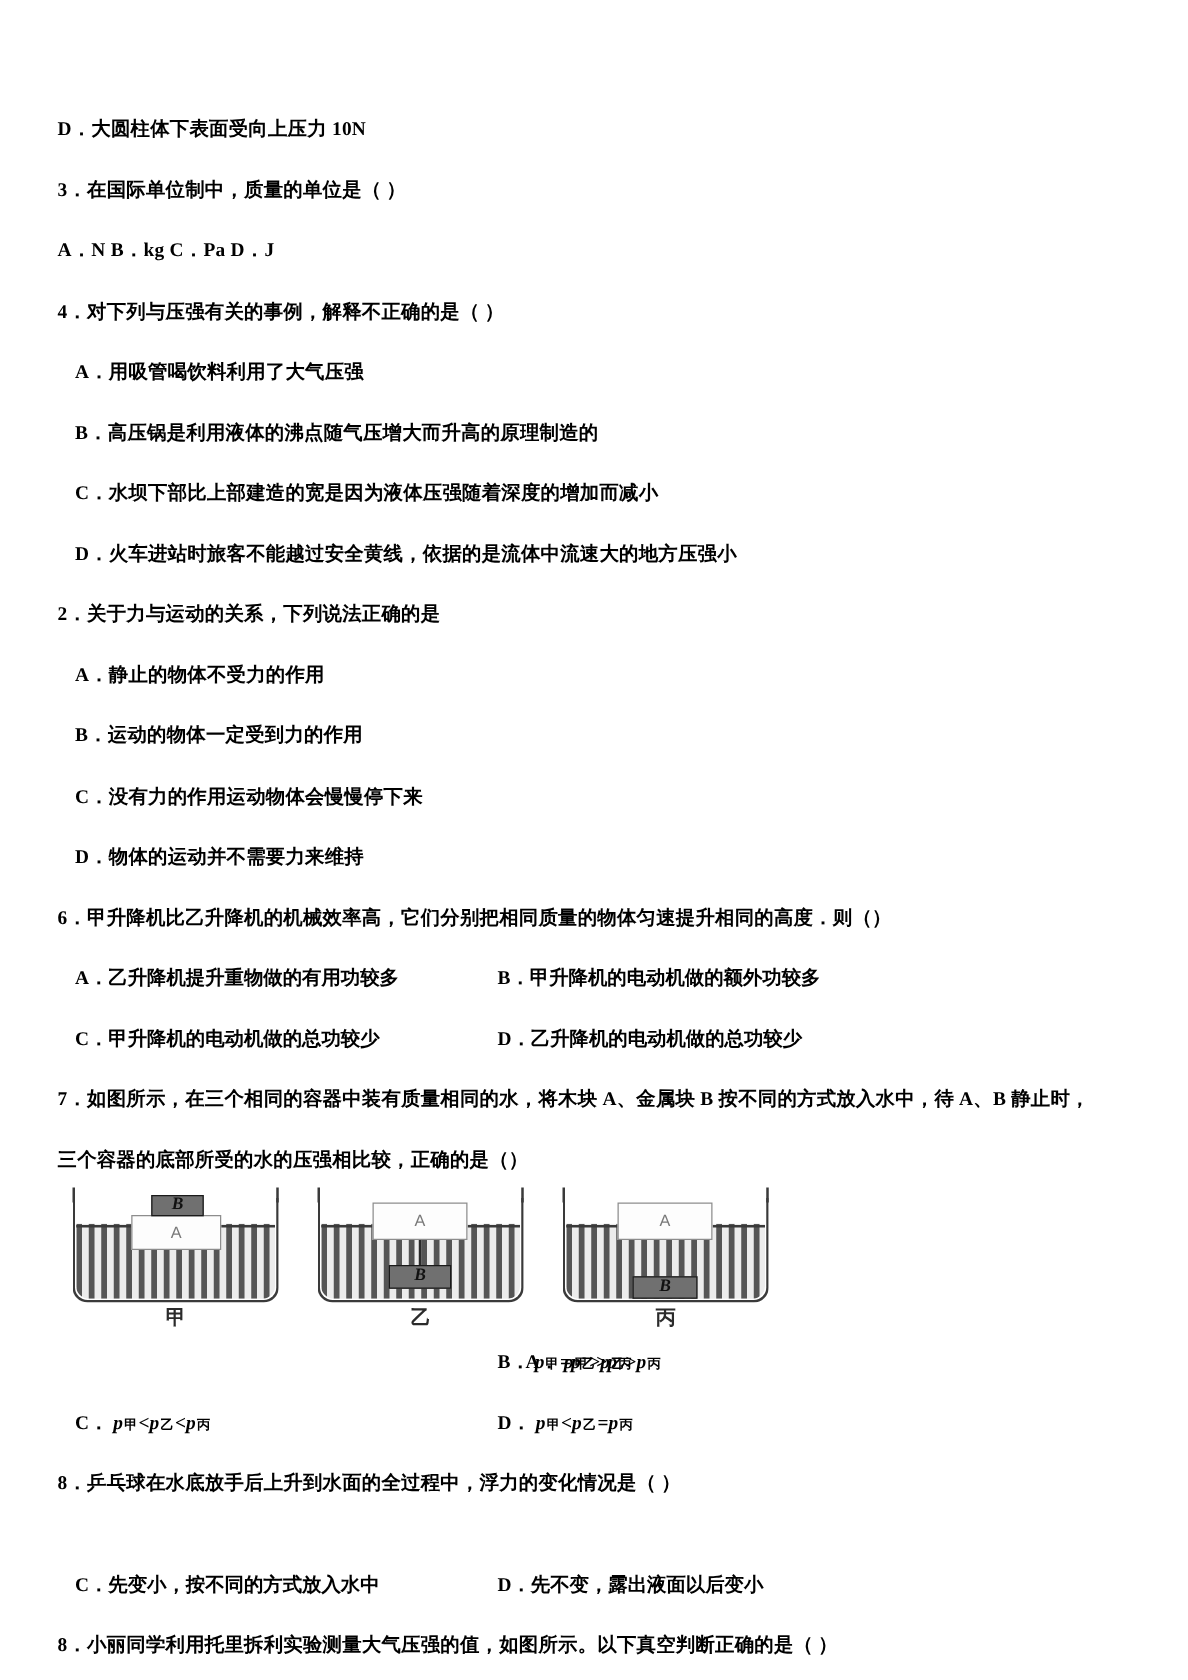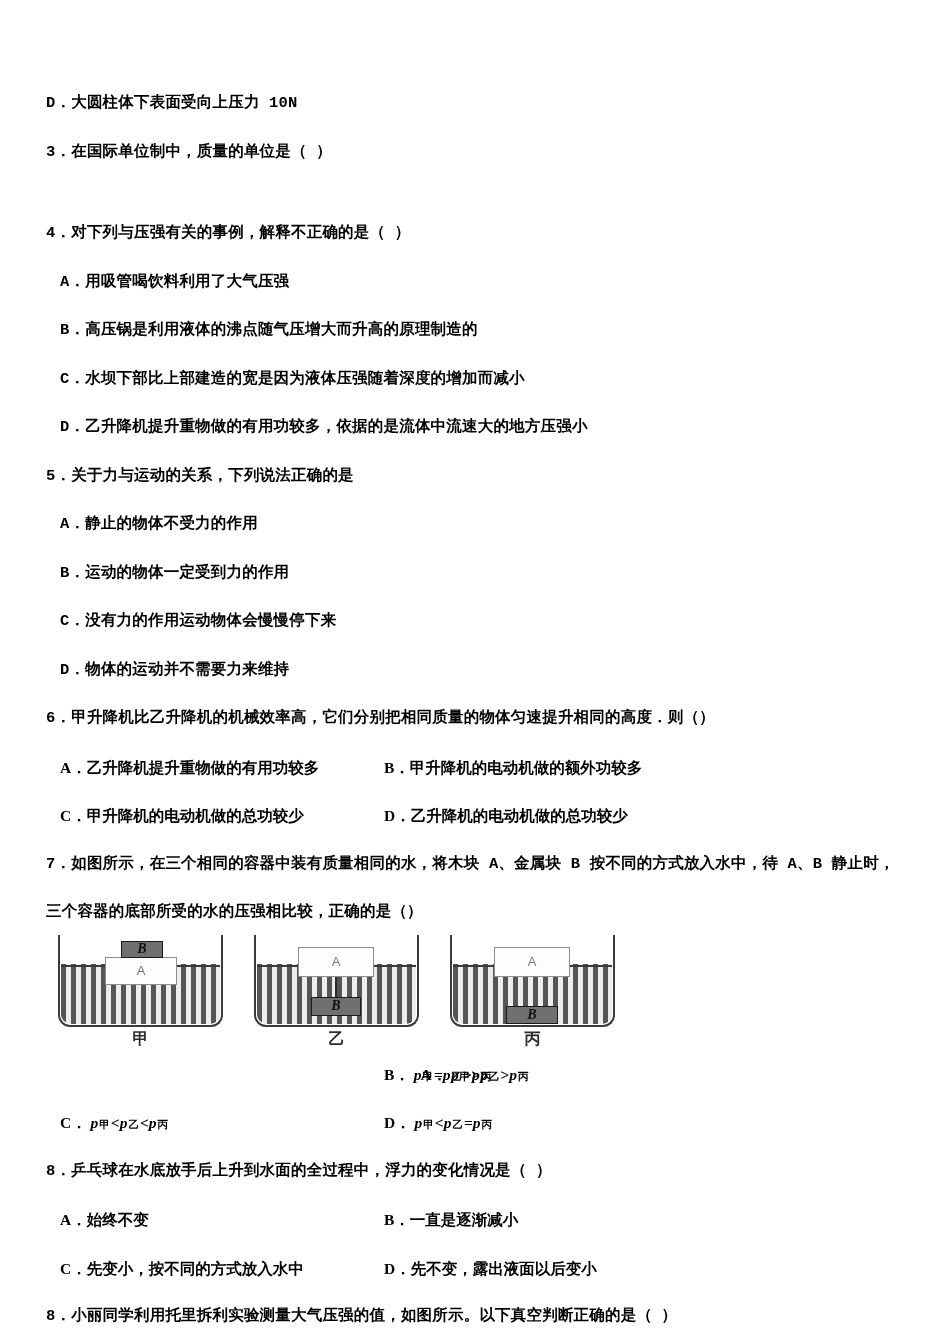--- a/index.html
+++ b/index.html
@@ -20,34 +20,33 @@
     box-sizing: border-box;
     padding: 96px 60px 0 46px;
   }
   .qline {
     font-size: 15.5px;
     font-weight: bold;
     line-height: 1.0;
     letter-spacing: 0.2px;
     margin: 0 0 0 0;
     white-space: nowrap;
-    font-family: Liberation Mono, monospace;
   }
   .sp-q { height: 33px; }
   .sp-o { height: 33px; }
   .opt-row {
     position: relative;
     font-size: 15.5px;
     font-weight: bold;
     white-space: nowrap;
     line-height: 1.0;
   }
   .opt-row .col2 {
     position: absolute;
-    left: 338px;
+    left: 352px;
     top: 0;
   }
   .indent { padding-left: 14px; }
   .pexp {
     font-style: italic;
     font-family: "Liberation Serif", serif;
   }
   .sub {
     font-size: 10.5px;
     font-style: normal;
@@ -150,34 +149,35 @@
 </head>
 <body>
 
 <div class="page">
 
   <div class="qline">D．大圆柱体下表面受向上压力 10N</div>
   <div class="sp-q"></div>
 
   <div class="qline">3．在国际单位制中，质量的单位是（    ）</div>
   <div class="sp-q"></div>
+  <div class="qline">A．N   B．kg   C．Pa   D．J</div>
   <div class="sp-q"></div>
 
   <div class="qline">4．对下列与压强有关的事例，解释不正确的是（        ）</div>
   <div class="sp-o"></div>
   <div class="qline indent">A．用吸管喝饮料利用了大气压强</div>
   <div class="sp-o"></div>
   <div class="qline indent">B．高压锅是利用液体的沸点随气压增大而升高的原理制造的</div>
   <div class="sp-o"></div>
   <div class="qline indent">C．水坝下部比上部建造的宽是因为液体压强随着深度的增加而减小</div>
   <div class="sp-o"></div>
-  <div class="qline indent">D．乙升降机提升重物做的有用功较多，依据的是流体中流速大的地方压强小</div>
-  <div class="sp-q"></div>
-
-  <div class="qline">5．关于力与运动的关系，下列说法正确的是</div>
+  <div class="qline indent">D．火车进站时旅客不能越过安全黄线，依据的是流体中流速大的地方压强小</div>
+  <div class="sp-q"></div>
+
+  <div class="qline">2．关于力与运动的关系，下列说法正确的是</div>
   <div class="sp-o"></div>
   <div class="qline indent">A．静止的物体不受力的作用</div>
   <div class="sp-o"></div>
   <div class="qline indent">B．运动的物体一定受到力的作用</div>
   <div class="sp-o"></div>
   <div class="qline indent">C．没有力的作用运动物体会慢慢停下来</div>
   <div class="sp-o"></div>
   <div class="qline indent">D．物体的运动并不需要力来维持</div>
   <div class="sp-q"></div>
 
@@ -251,24 +251,20 @@
   </div>
   <div class="sp-o"></div>
   <div class="opt-row indent">
     <span><span>C．</span>&nbsp;<span class="pexp">p</span><span class="sub">甲</span><span>&lt;</span><span class="pexp">p</span><span class="sub">乙</span><span>&lt;</span><span class="pexp">p</span><span class="sub">丙</span></span>
     <span class="col2"><span>D．</span>&nbsp;<span class="pexp">p</span><span class="sub">甲</span><span>&lt;</span><span class="pexp">p</span><span class="sub">乙</span><span>=</span><span class="pexp">p</span><span class="sub">丙</span></span>
   </div>
   <div class="sp-q"></div>
 
   <div class="qline">8．乒乓球在水底放手后上升到水面的全过程中，浮力的变化情况是（      ）</div>
   <div class="sp-o"></div>
-  <div class="opt-row indent">
-    <span>A．始终不变</span>
-    <span class="col2">B．一直是逐渐减小</span>
-  </div>
   <div class="sp-o"></div>
   <div class="opt-row indent">
     <span>C．先变小，按不同的方式放入水中</span>
     <span class="col2">D．先不变，露出液面以后变小</span>
   </div>
   <div class="sp-q"></div>
 
   <div class="qline">8．小丽同学利用托里拆利实验测量大气压强的值，如图所示。以下真空判断正确的是（ ）</div>
 
 </div>

